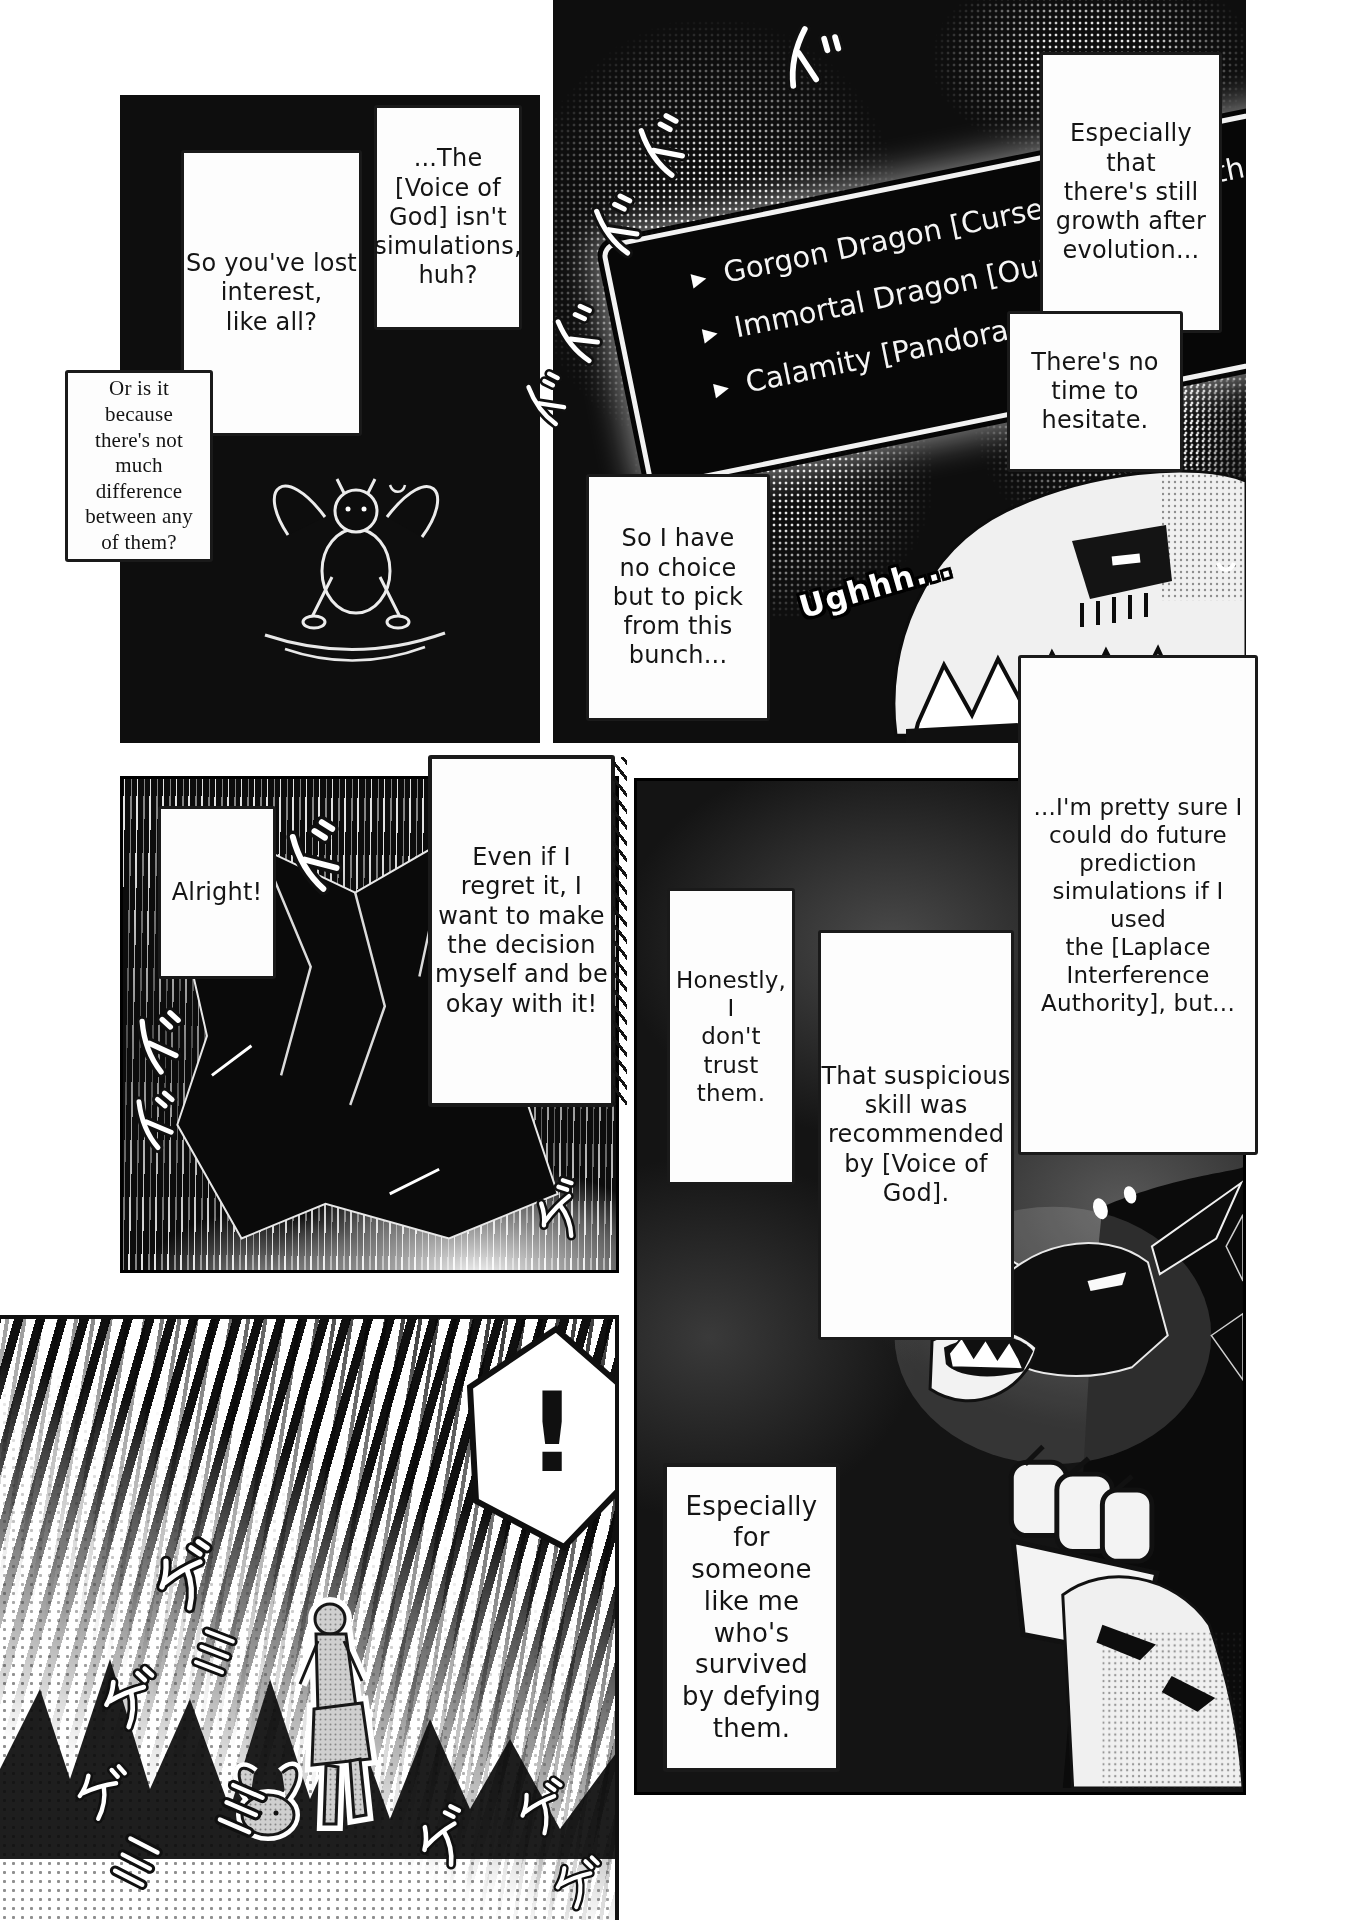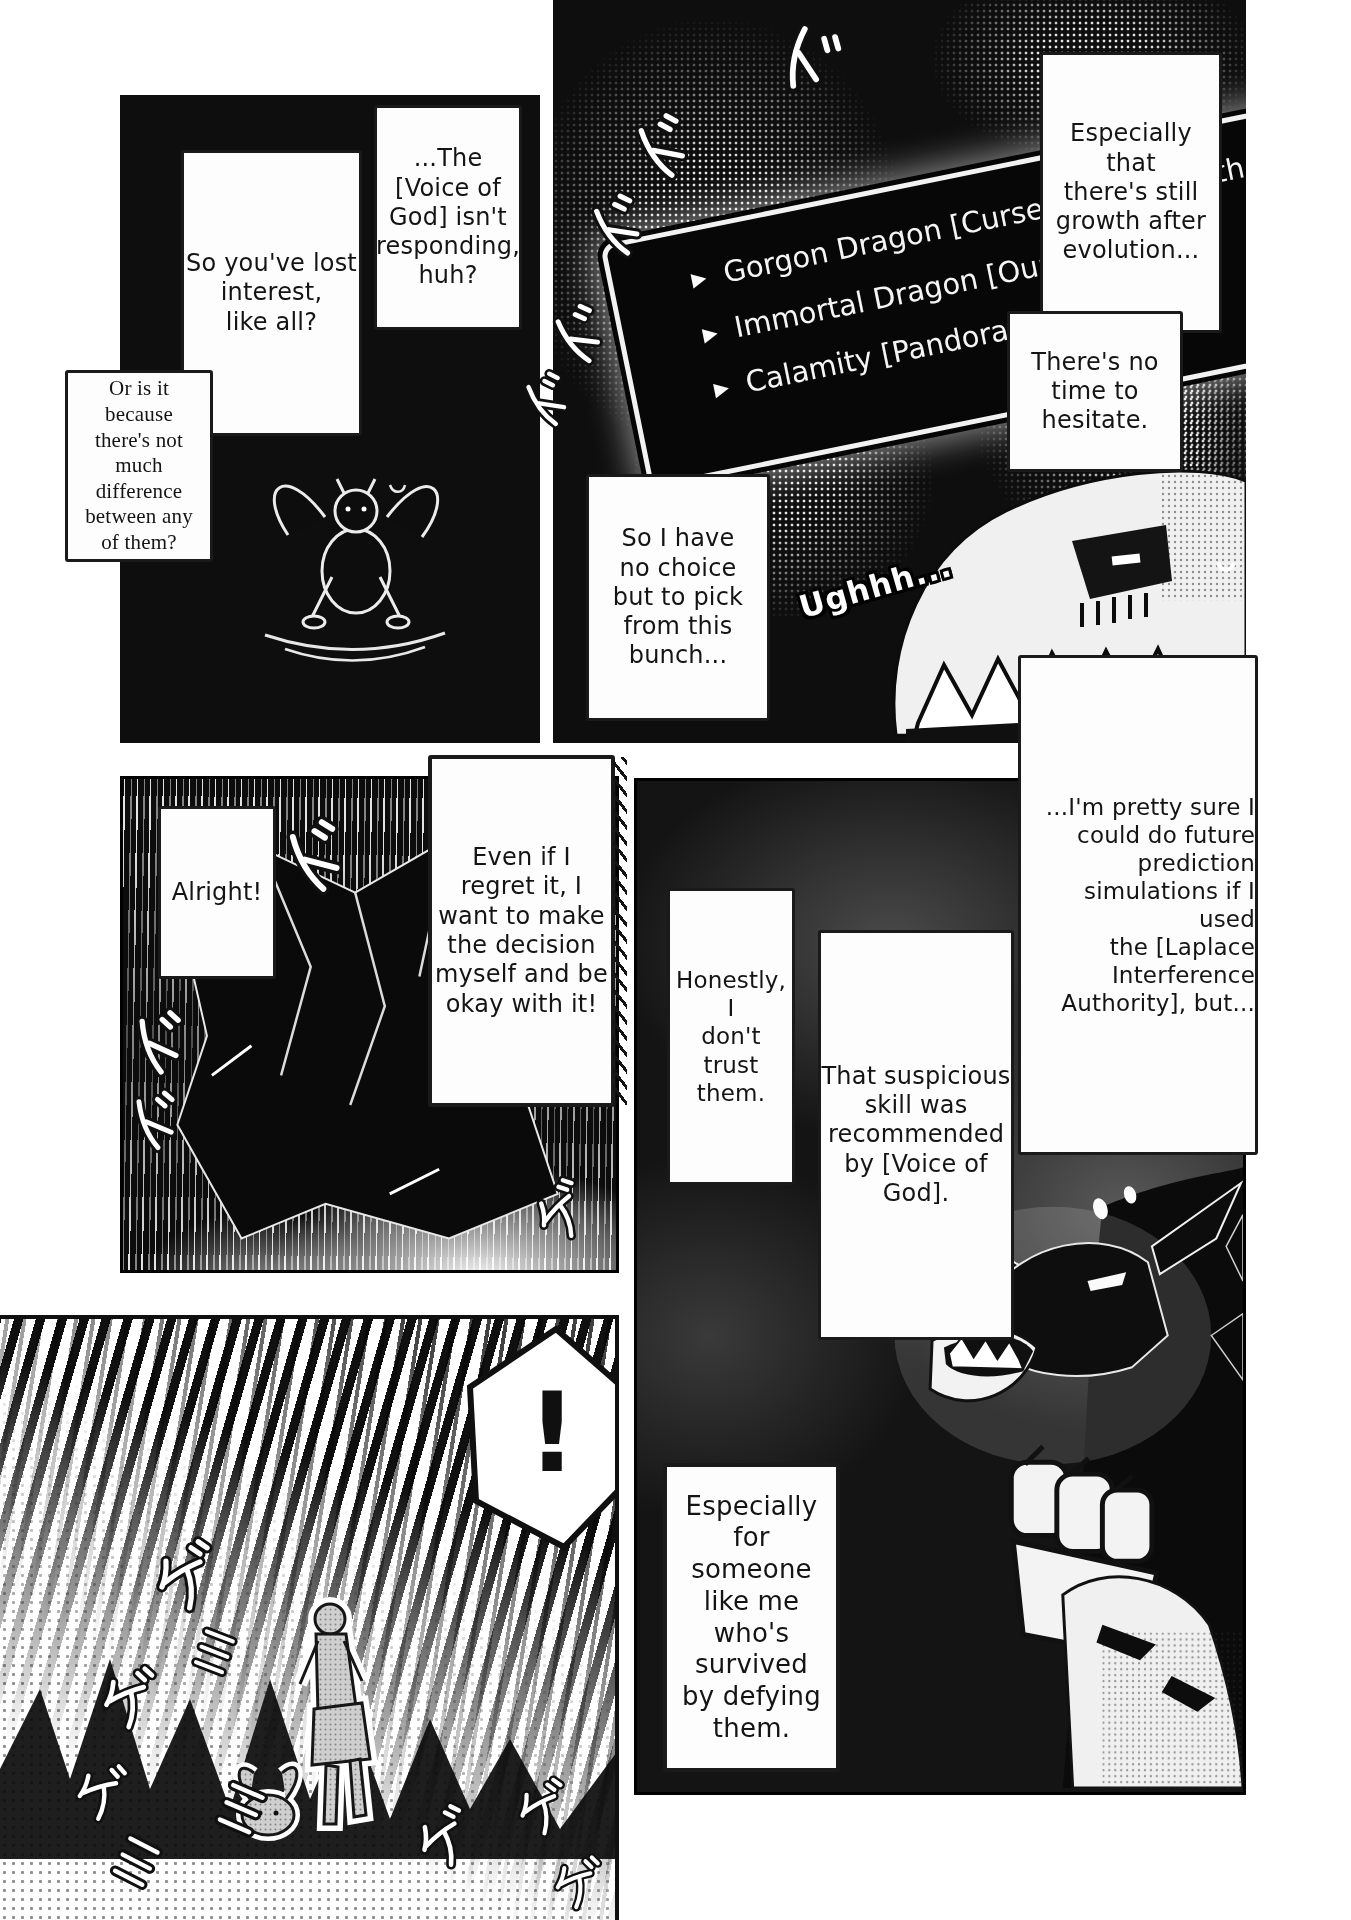--- a/index.html
+++ b/index.html
@@ -25,21 +25,21 @@
   #b1{left:181px;top:150px;width:181px;height:286px;}
   #b2{left:374px;top:105px;width:148px;height:225px;}
   #b3{left:65px;top:370px;width:148px;height:192px;} #b3 .bt{font-size:21px;font-family:Liberation Serif, serif;}
   #b4{left:1040px;top:52px;width:182px;height:281px;}
   #b5{left:1007px;top:311px;width:176px;height:161px;}
   #b6{left:586px;top:474px;width:184px;height:247px;}
   #b7{left:158px;top:806px;width:118px;height:173px;}
   #b8{left:428px;top:755px;width:187px;height:352px;border-width:4px;}
   #b9{left:667px;top:888px;width:128px;height:297px;} #b9 .bt{font-size:23px;}
   #b10{left:818px;top:930px;width:196px;height:410px;}
-  #b11{left:1018px;top:655px;width:240px;height:500px;} #b11 .bt{font-size:23px;text-align:right;}
+  #b11{left:1018px;top:655px;width:240px;height:500px;} #b11 .bt{font-size:23px;}
   #b13{left:663px;top:1463px;width:177px;height:309px;border-width:4px;} #b13 .bt{font-size:26px;}
   .hatch{position:absolute;top:-2px;bottom:-2px;right:-16px;width:14px;
          background:repeating-linear-gradient(52deg,#141414 0 3px, rgba(0,0,0,0) 3px 10px);}
   
   #screen{position:absolute;left:47px;top:245px;width:700px;height:250px;transform:rotate(-11.5deg);
           transform-origin:0 0;background:#070707;border:5px solid #f2f2f2;border-radius:14px;
           box-shadow:0 0 0 5px rgba(0,0,0,.95), 0 0 34px 10px rgba(255,255,255,.5);
           box-sizing:border-box;display:flex;flex-direction:column;gap:22px;
           padding:30px 10px 16px 78px;z-index:5;}
   .srow{color:#f5f5f5;font-size:29px;white-space:nowrap;display:flex;align-items:center;gap:18px;}
@@ -265,21 +265,21 @@
 
   <div class="bubble" id="b1">
     <span class="bt">So you've lost
 interest,
 like all?</span>
   </div>
   <div class="bubble" id="b2">
     <span class="bt">...The
 [Voice of
 God] isn't
-responding,
+simulations,
 huh?</span>
   </div>
   <div class="bubble" id="b3">
     <span class="bt">Or is it
 because
 there's not
 much
 difference
 between any
 of them?</span>

